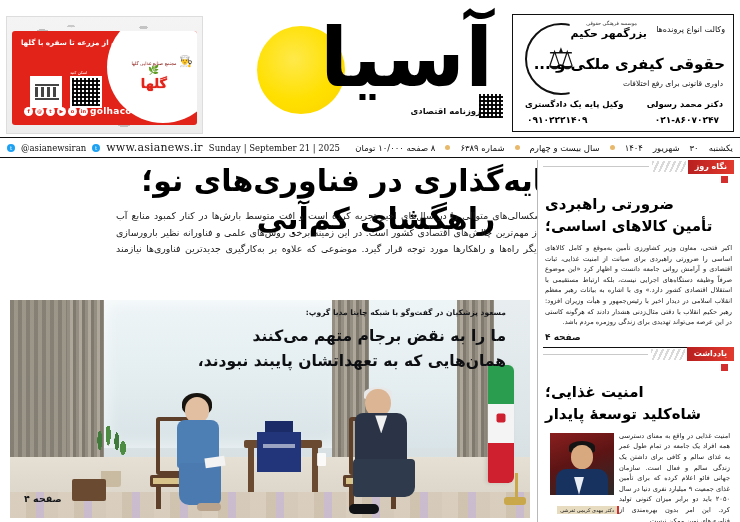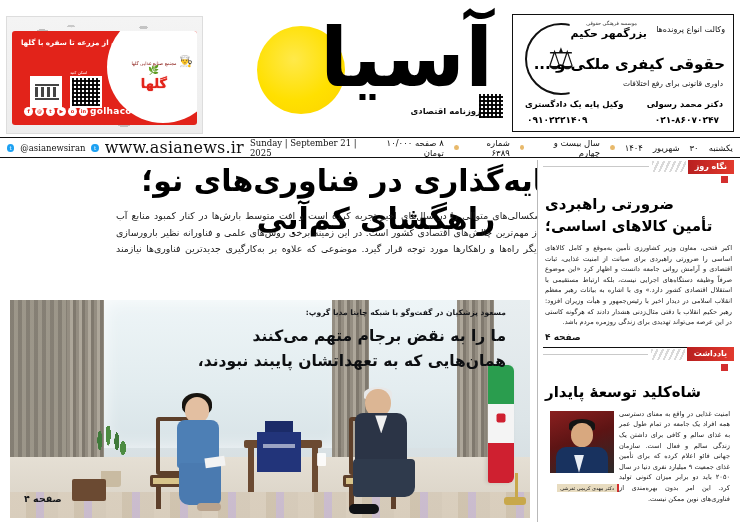--- a/index.html
+++ b/index.html
@@ -198,21 +198,21 @@
   }
   .infobar .fa-part { display: flex; align-items: center; gap: 10px; font-size: 8.5px; color:#111; }
   .infobar .dot { width: 5px; height: 5px; border-radius: 50%; background: #e8b96b; display:inline-block; }
   .infobar .spacer { flex: 1; }
   .infobar .en-part {
     display: flex; align-items: center; gap: 6px; direction: ltr;
     font-family: "DejaVu Serif", "Liberation Serif", serif; font-size: 8.5px; color: #111;
   }
   .infobar .tw { width: 8px; height: 8px; border-radius: 50%; background: #1da1f2; color:#fff;
     font-size:5.5px; line-height:8px; text-align:center; }
-  .infobar .site { font-size: 16px; letter-spacing: .2px; text-align: center; }
+  .infobar .site { font-size: 11px; letter-spacing: .2px; text-align: center; }
 
   
   .main-left {
     position: absolute; left: 0; top: 160px; width: 644px; height: 362px;
   }
   .lead-headline {
     position: absolute; right: 6px; top: 2px; width: 524px;
     text-align: center; direction: rtl;
     font-size: 30px; font-weight: bold; color: #000; line-height: 38px;
     letter-spacing: -0.5px;
@@ -673,20 +673,21 @@
     <div class="side-sec">
       <div class="side-tag-row">
         <span class="side-tag">یادداشت</span>
         <span class="side-hatch"></span>
         <span class="side-rule"></span>
       </div>
       <div style="position:relative;height:9px;">
         <span class="side-marker"></span>
       </div>
       <div class="side-headline">
+        <div>امنیت غذایی؛</div>
         <div>شاه‌کلید توسعهٔ پایدار</div>
       </div>
       <div class="author-wrap">
         <div class="author-cap-wrap">
           <div class="author-photo">
             <div class="a-hair"></div>
             <div class="a-head"></div>
             <div class="a-body"></div>
             <div class="a-shirt"></div>
           </div>

